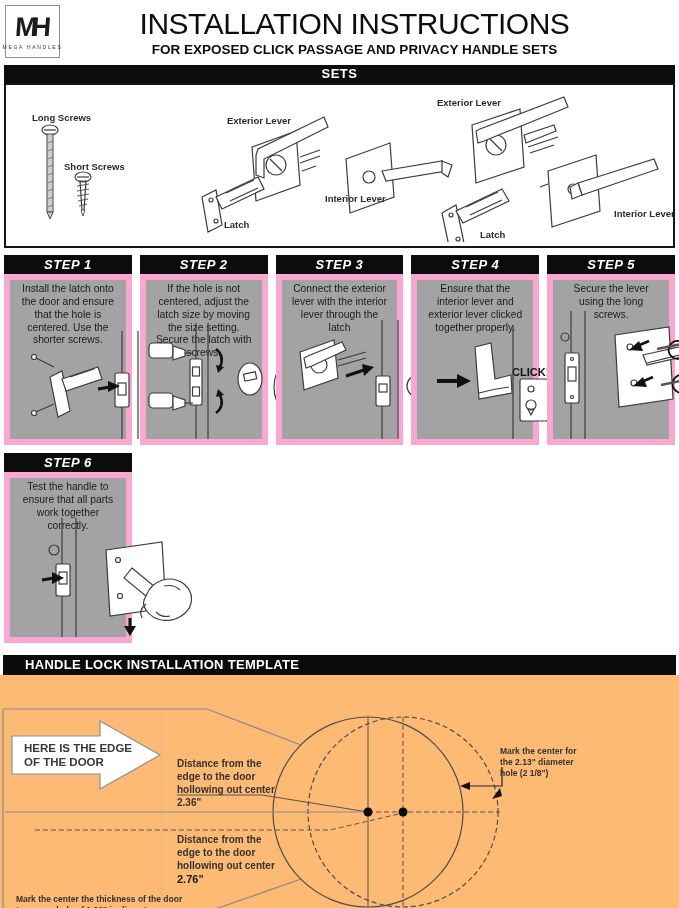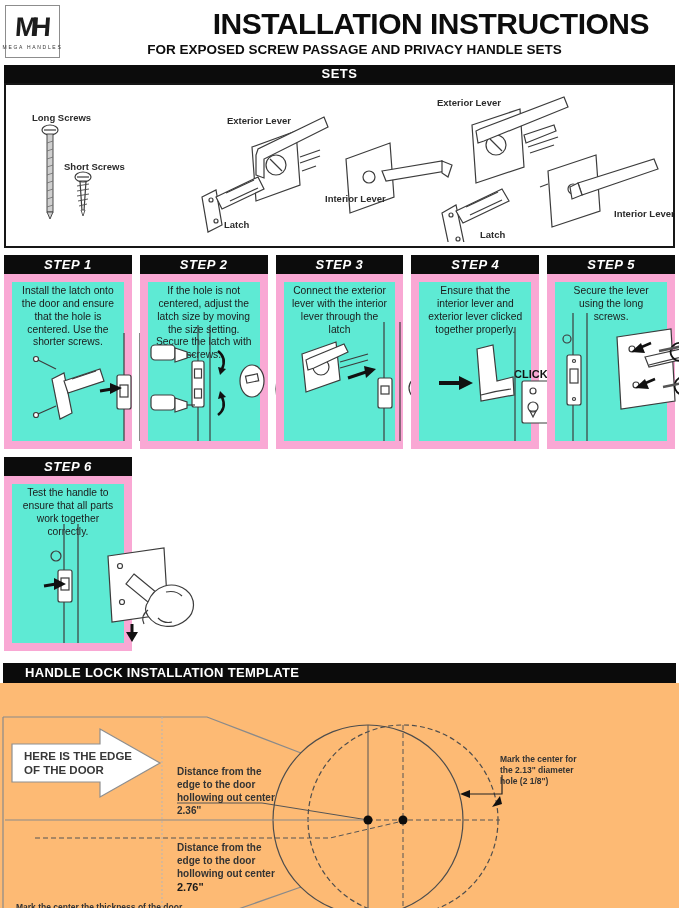--- a/index.html
+++ b/index.html
@@ -4,35 +4,35 @@
 <style>
   html,body{margin:0;padding:0;background:#e8e8e8;}
   .page{width:679px;height:908px;position:relative;background:#ffffff;
         font-family:"Liberation Sans",sans-serif;overflow:hidden;margin:0 auto;color:#111;}
   
   .logo{position:absolute;left:5px;top:5px;width:53px;height:51px;border:1px solid #8d8d8d;
         display:flex;flex-direction:column;align-items:center;justify-content:center;background:#fff;}
   .logo-mono{font-weight:900;font-size:27px;letter-spacing:-6px;color:#1c1c1c;line-height:1;
              transform:skewX(-4deg);padding-right:6px;}
   .logo-brand{font-size:5px;letter-spacing:1.7px;color:#333;margin-top:3px;white-space:nowrap;}
-  .title{margin:9px 30px 0 60px;text-align:right;font-size:30px;font-weight:700;
+  .title{margin:9px 30px 0 60px;text-align:center;font-size:30px;font-weight:400;
          letter-spacing:-0.5px;line-height:1;color:#0d0d0d;}
   .subtitle{margin:3px 30px 0 60px;text-align:center;font-size:13.5px;font-weight:700;color:#0d0d0d;}
   
   .banner{margin:8px 4px 0;background:#0c0c0c;color:#fff;font-weight:700;font-size:13px;
           height:18px;line-height:18px;text-align:center;letter-spacing:0.5px;}
   
   .parts-box{margin:0 4px;border:2px solid #161616;height:161px;position:relative;background:#fff;}
   .part-label{position:absolute;font-size:9.5px;color:#2b2b2b;white-space:nowrap;font-weight:bold;}
   .parts-box svg{position:absolute;left:0;top:0;}
   
   .steps{display:grid;grid-template-columns:1fr 1fr 1fr 1fr 1fr;gap:8px;margin:7px 4px 0;}
   .step-header{background:#0c0c0c;color:#fff;text-align:center;font-size:13px;font-weight:800;
                font-style:italic;height:19px;line-height:19px;letter-spacing:0.6px;}
-  .step-body{border:8px solid #f9a8d4;height:159px;position:relative;background:#5eead4;}
+  .step-body{border:6px solid #f9a8d4;height:159px;position:relative;background:#a3a3a3;}
   .step-text{font-size:10.3px;color:#1b1b1b;text-align:center;padding:3px 7px 0;line-height:1.25;}
   .step-svg{position:absolute;left:0;bottom:0;}
   .click-callout{position:absolute;left:84px;top:86px;width:48px;text-align:right;
                  font-size:11px;font-weight:800;color:#111;}
   
   .template-banner{margin:12px 3px 0;background:#0b0b0b;color:#fff;font-size:13px;font-weight:700;
                    height:20px;line-height:20px;padding-left:22px;letter-spacing:0.3px;}
   .template-area{position:relative;height:247px;background:#fdba74;}
   .template-area svg{position:absolute;left:0;top:0;}
   .t-label{position:absolute;color:#2a2a2a;}
@@ -52,21 +52,21 @@
 </head>
 <body>
 
 <div class="page">
 
   <div class="logo">
     <div class="logo-mono">MH</div>
     <div class="logo-brand">MEGA HANDLES</div>
   </div>
   <div class="title">INSTALLATION INSTRUCTIONS</div>
-  <div class="subtitle">FOR EXPOSED SCREW PASSAGE AND PRIVACY HANDLE SETS</div>
+  <div class="subtitle">FOR EXPOSED CLICK PASSAGE AND PRIVACY HANDLE SETS</div>
 
   <div class="banner">SETS</div>
   <div class="parts-box">
     <svg width="671" height="157" viewBox="0 0 671 157">
 
       <g>
         <ellipse class="fillw" cx="44" cy="45" rx="8" ry="5"></ellipse>
         <line class="ln" x1="38" y1="45" x2="50" y2="45"></line>
         <rect x="41" y="49" width="6" height="78" fill="#cfcfcf" stroke="#4a4a4a" stroke-width="1"></rect>
         <g stroke="#6c6c6c" stroke-width="0.8">

